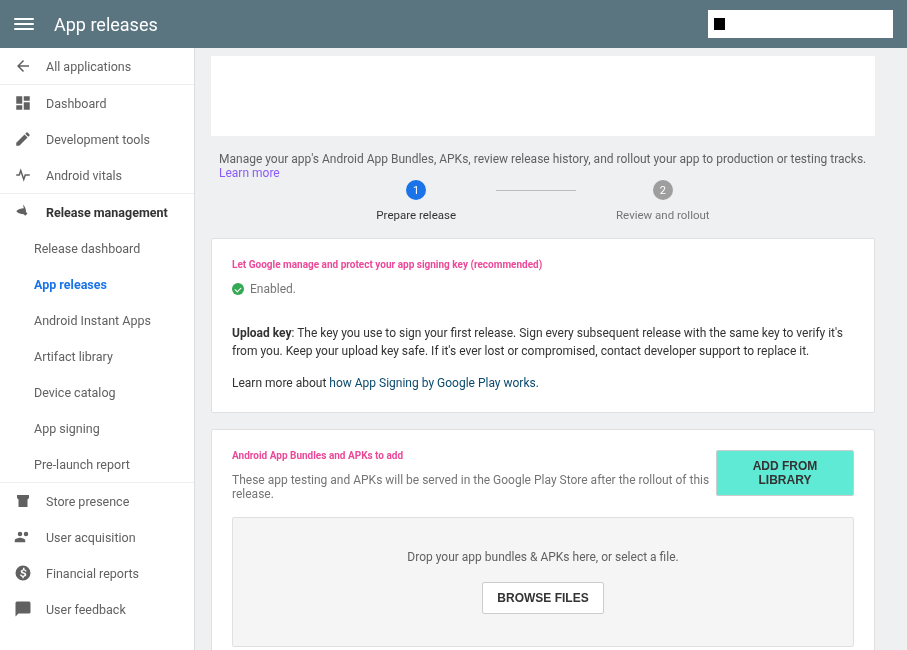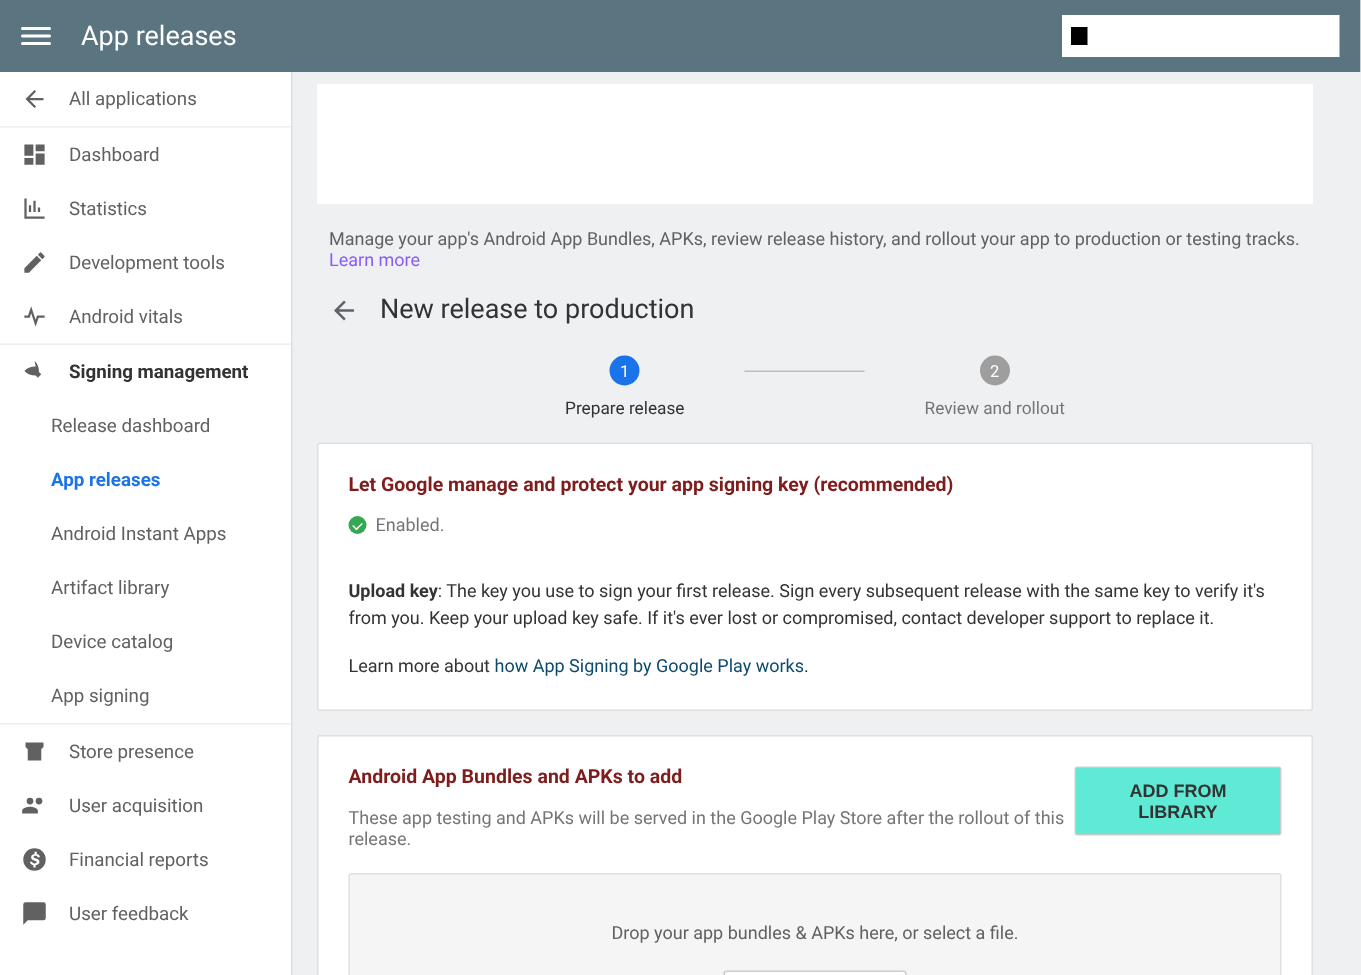--- a/index.html
+++ b/index.html
@@ -95,21 +95,21 @@
   .step-label { font-size: 11.5px; color: #333; margin-top: 8px; text-align: center; }
   .step-label.muted { color: #757575; }
 
   .card {
     background: #fff;
     border: 1px solid #e0e0e0;
     border-radius: 2px;
     margin-bottom: 16px;
     padding: 20px;
   }
-  .card-title { font-size: 13px; font-weight: 700; color: #7f1d1d; margin-bottom: 12px; }
+  .card-title { font-size: 10px; font-weight: 700; color: #ec4899; margin-bottom: 12px; }
   .enabled-row { display: flex; align-items: center; font-size: 12px; color: #757575; margin-bottom: 28px; }
   .check-icon { width: 12px; height: 12px; border-radius: 50%; background: #34a853; margin-right: 6px; display: inline-flex; align-items: center; justify-content: center; }
   .check-icon::after { content: ""; width: 3px; height: 5px; border: solid #fff; border-width: 0 1.5px 1.5px 0; transform: rotate(45deg); margin-bottom: 1px; }
   .small-text { font-size: 12px; color: #333; line-height: 1.5; }
   .small-text a { color: #0c4a6e; text-decoration: none; }
 
   .card-head-row { display: flex; justify-content: space-between; align-items: flex-start; }
   .btn-outline {
     border: 1px solid #ccc; background: #5eead4; color: #333;
     font-size: 12px; font-weight: 700; padding: 8px 12px;
@@ -165,28 +165,20 @@
         <span class="side-icon">
           <svg viewBox="0 0 24 24">
               <path d="M3 3h8v10H3zM13 3h8v6h-8zM13 11h8v10h-8zM3 15h8v6H3z"></path>
             </svg>
         </span>
         <span>Dashboard</span>
       </div>
       <div class="side-item">
         <span class="side-icon">
           <svg viewBox="0 0 24 24">
-              <path d="M3 3v18h18v-2H5V3zm4 12h2V9H7zm4 0h2V5h-2zm4 0h2v-4h-2z"></path>
-            </svg>
-        </span>
-        <span>Statistics</span>
-      </div>
-      <div class="side-item">
-        <span class="side-icon">
-          <svg viewBox="0 0 24 24">
               <path d="M3 17v4h4l11-11-4-4zM20.7 7.3a1 1 0 000-1.4l-2.6-2.6a1 1 0 00-1.4 0L15 5l4 4z"></path>
             </svg>
         </span>
         <span>Development tools</span>
       </div>
       <div class="side-item">
         <span class="side-icon">
           <svg viewBox="0 0 24 24">
               <path d="M3 12h4l2-6 4 12 2-6h6" fill="none" stroke="#616161" stroke-width="2"></path>
             </svg>
@@ -195,39 +187,42 @@
       </div>
     </div>
 
     <div class="side-group">
       <div class="side-item bold">
         <span class="side-icon">
           <svg viewBox="0 0 24 24">
               <path d="M12 2c3 3 4 6 4 10l2 2-3 3-2-2c-4 0-7-1-10-4 3-3 6-4 10-4l-1-5z"></path>
             </svg>
         </span>
-        <span>Signing management</span>
+        <span>Release management</span>
       </div>
       <div class="side-item side-sub">
         <span>Release dashboard</span>
       </div>
       <div class="side-item side-sub active">
         <span>App releases</span>
       </div>
       <div class="side-item side-sub">
         <span>Android Instant Apps</span>
       </div>
       <div class="side-item side-sub">
         <span>Artifact library</span>
       </div>
       <div class="side-item side-sub">
         <span>Device catalog</span>
       </div>
       <div class="side-item side-sub">
         <span>App signing</span>
+      </div>
+      <div class="side-item side-sub">
+        <span>Pre-launch report</span>
       </div>
     </div>
 
     <div class="side-item">
       <span class="side-icon">
         <svg viewBox="0 0 24 24">
             <path d="M4 4h16v4l-2 2v10H6V10L4 8z"></path>
           </svg>
       </span>
       <span>Store presence</span>
@@ -259,28 +254,20 @@
   </div>
 
   <div class="main">
     <div class="banner"></div>
 
     <div class="intro">
       <span>Manage your app's Android App Bundles, APKs, review release history, and rollout your app to production or testing tracks.</span><br>
       <a href="#">Learn more</a>
     </div>
 
-    <div class="page-header">
-      <span class="back-arrow">
-        <svg viewBox="0 0 24 24">
-            <path d="M20 11H7.83l5.59-5.59L12 4l-8 8 8 8 1.41-1.41L7.83 13H20z"></path>
-          </svg>
-      </span>
-      <span class="page-title">New release to production</span>
-    </div>
 
     <div class="stepper">
       <div class="step">
         <div class="step-circle step1">1</div>
         <div class="step-label">Prepare release</div>
       </div>
       <div class="step-line"></div>
       <div class="step">
         <div class="step-circle step2">2</div>
         <div class="step-label muted">Review and rollout</div>

